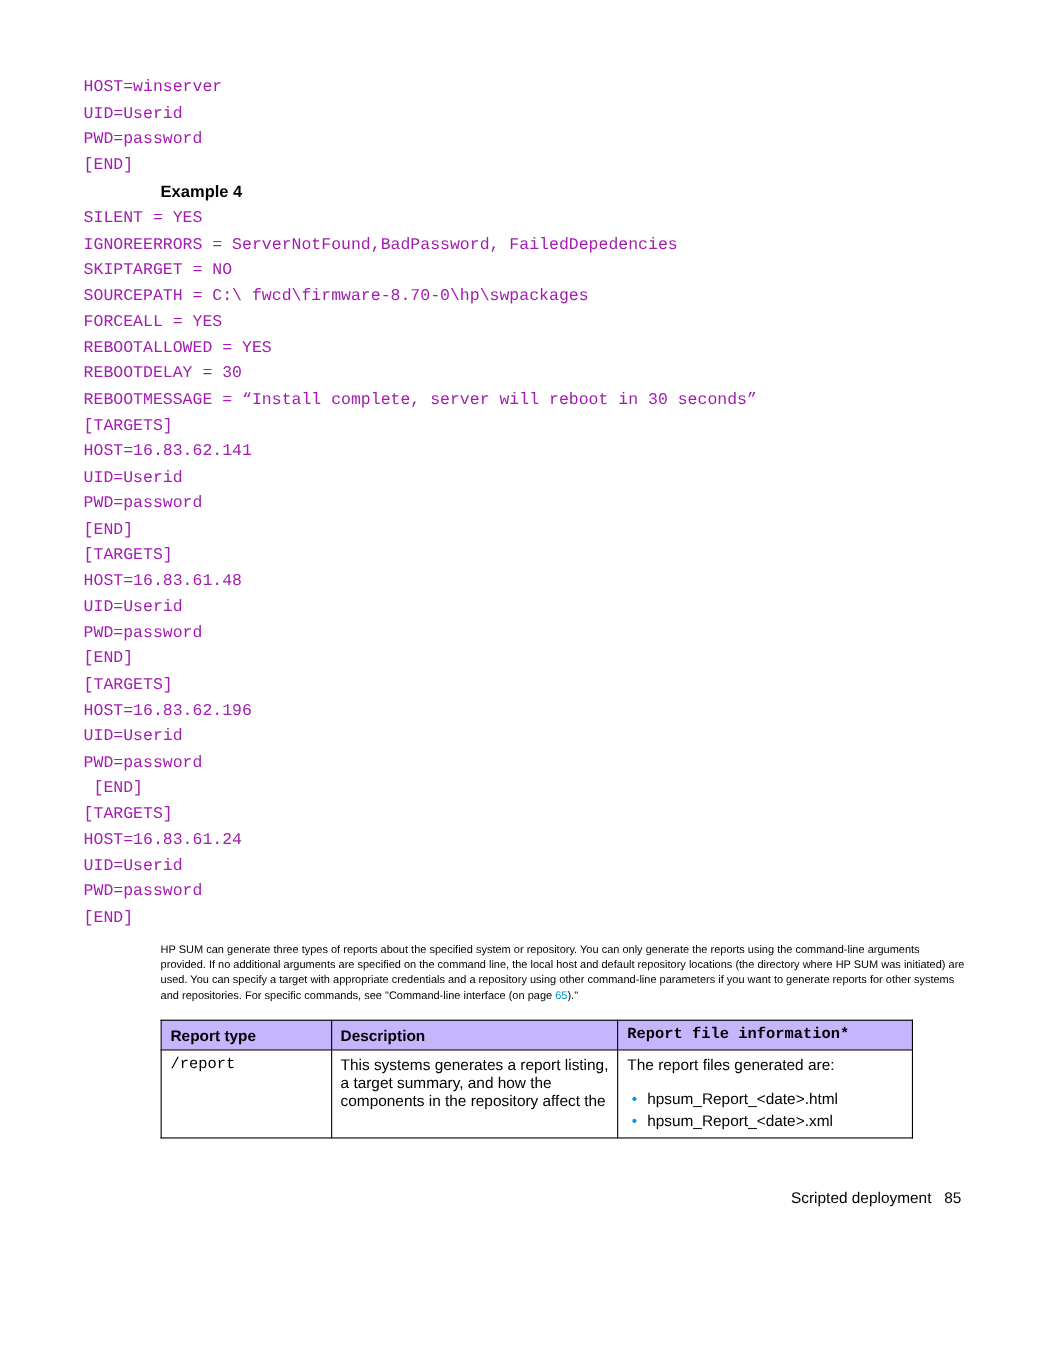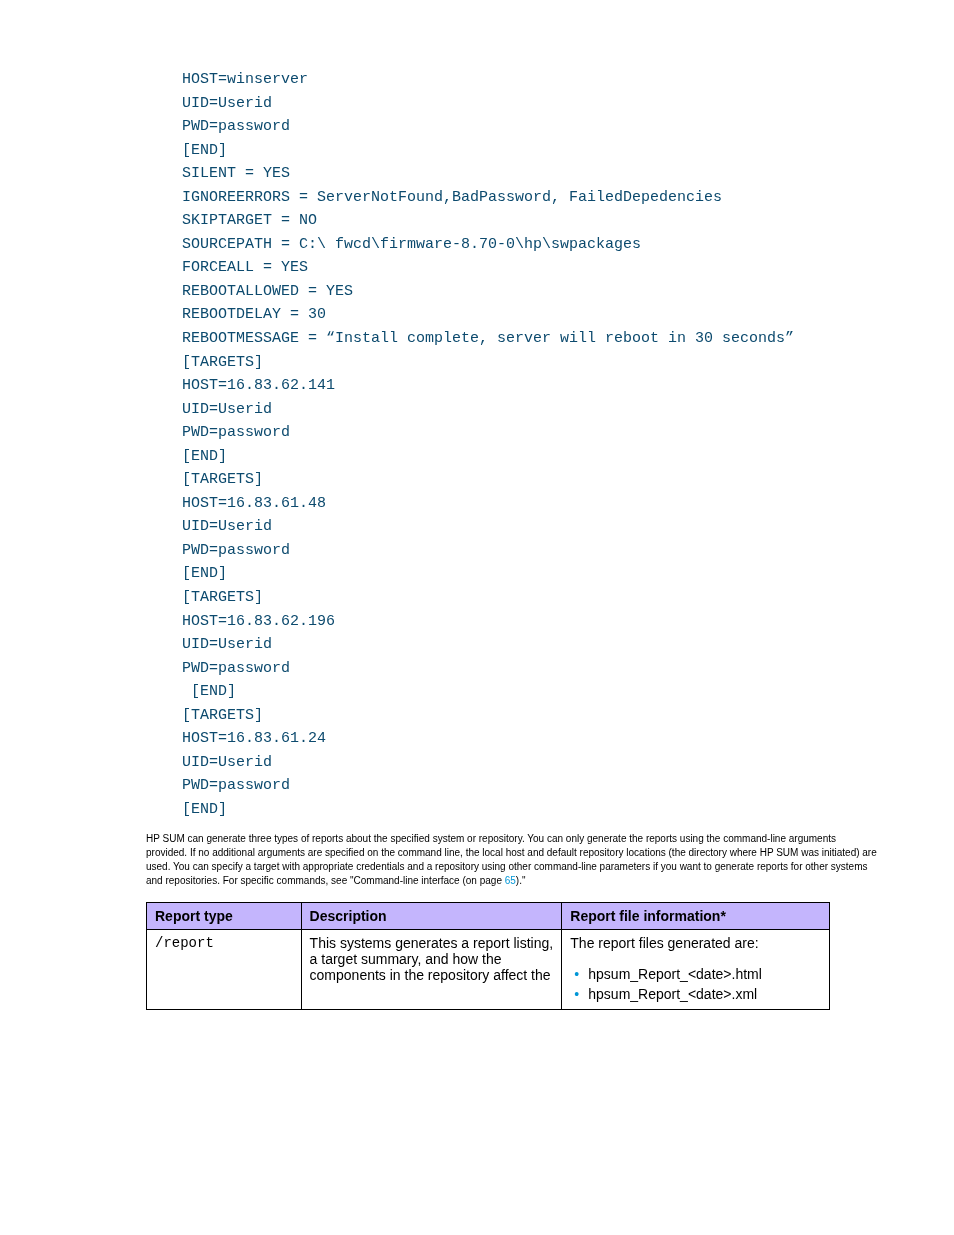--- a/index.html
+++ b/index.html
@@ -13,22 +13,21 @@
   .page {
     padding: 68px 76px 50px 76px;
     box-sizing: border-box;
     width: 954px;
   }
   .code-block {
     font-family: "Courier New", Courier, monospace;
     font-size: 15px;
     line-height: 1.57;
     white-space: pre;
-    margin-left: 106px;
-    color: #0c4a6e;
+    color: #a21caf;
   }
   .mono { font-family: Liberation Mono, monospace; }
   .example-heading {
     font-weight: bold;
     font-size: 15px;
     margin: 4px 0 4px 70px;
   }
   h1.section {
     font-family: Arial, Helvetica, sans-serif;
     font-weight: normal;
@@ -56,21 +55,21 @@
     padding: 5px 8px;
     vertical-align: top;
     text-align: left;
   }
   table.report-table th {
     font-weight: bold;
     background: #c4b5fd;
   }
   .col-type { width: 150px; }
   .col-desc { width: 270px; }
-  .col-file { width: 260px; }
+  .col-file { width: 260px; font-family: Liberation Mono, monospace; }
   .bullet-list {
     list-style: none;
     margin: 13px 0 0 0;
     padding: 0;
   }
   .bullet-list li {
     position: relative;
     padding-left: 18px;
     line-height: 1.45;
   }
@@ -92,20 +91,21 @@
 </head>
 <body>
 
 <div class="page">
 
   <div class="code-block">HOST=winserver
 UID=Userid
 PWD=password
 [END]</div>
 
+  <div class="example-heading">Example 4</div>
 
   <div class="code-block">SILENT = YES
 IGNOREERRORS = ServerNotFound,BadPassword, FailedDepedencies
 SKIPTARGET = NO
 SOURCEPATH = C:\ fwcd\firmware-8.70-0\hp\swpackages
 FORCEALL = YES
 REBOOTALLOWED = YES
 REBOOTDELAY = 30
 REBOOTMESSAGE = “Install complete, server will reboot in 30 seconds”
 [TARGETS]
@@ -150,14 +150,17 @@
           <span>The report files generated are:</span>
           <ul class="bullet-list">
             <li>hpsum_Report_&lt;date&gt;.html</li>
             <li>hpsum_Report_&lt;date&gt;.xml</li>
           </ul>
         </td>
       </tr>
     </tbody>
   </table>
 
+  <div class="footer">
+    <span>Scripted deployment</span>&nbsp;&nbsp;&nbsp;<span>85</span>
+  </div>
 
 </div>
 
 </body></html>

